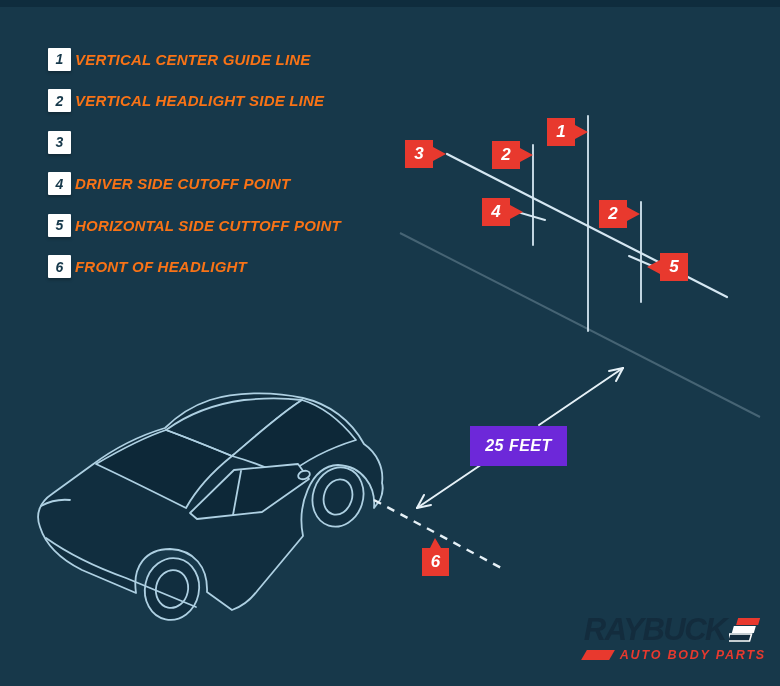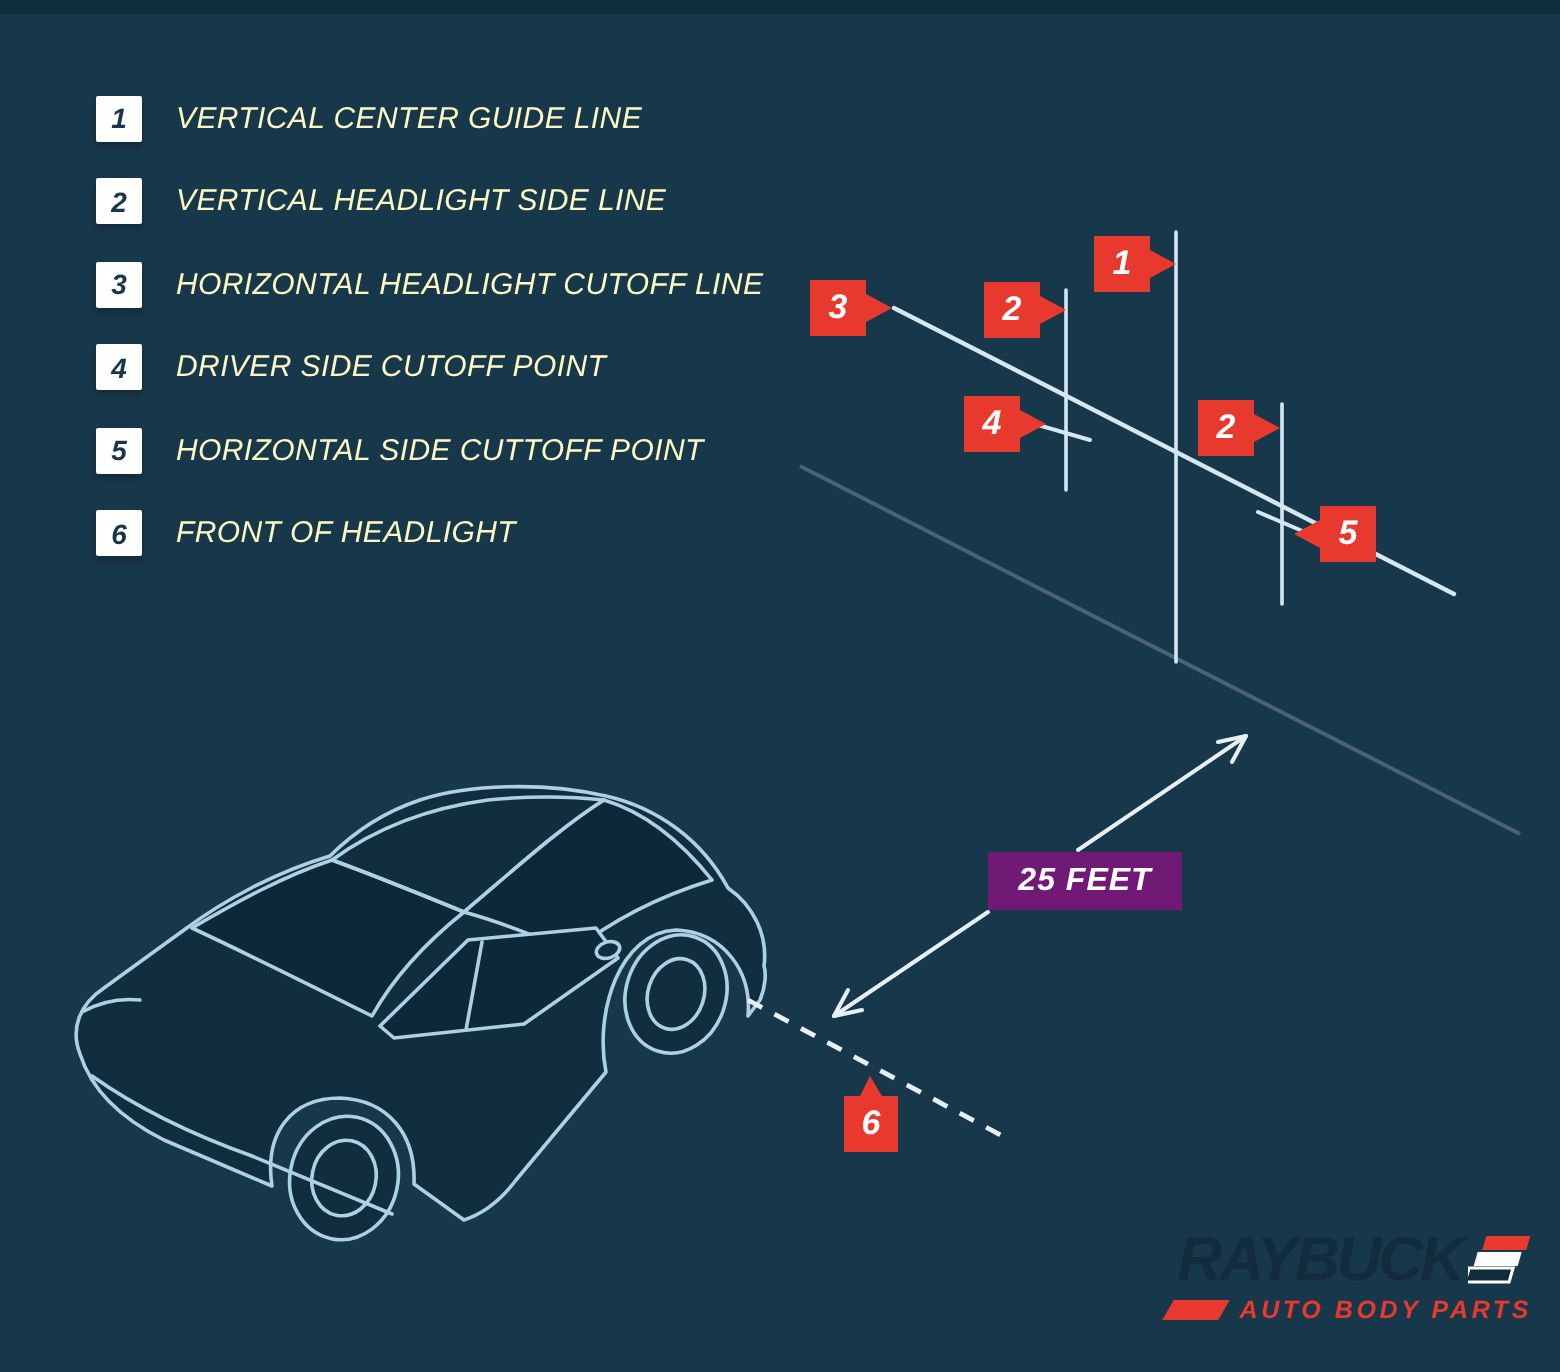--- a/index.html
+++ b/index.html
@@ -14,21 +14,21 @@
   .legend{position:absolute;left:48px;top:47px;display:flex;flex-direction:column;gap:17.5px;z-index:5;}
   .legend-row{display:flex;align-items:center;height:24px;}
   .legend-badge{
     width:23px;height:23px;background:#ffffff;border-radius:1px;
     display:flex;align-items:center;justify-content:center;
     font-style:italic;font-weight:bold;font-size:14px;color:#16384a;
     box-shadow:0 2px 3px rgba(0,0,0,0.25);
     flex:0 0 auto;
   }
   .legend-label{
-    margin-left:17px;color:#fef9c3;font-style:italic;font-weight:normal;
+    margin-left:4px;color:#f97316;font-style:italic;font-weight:bold;
     font-size:15px;letter-spacing:.2px;white-space:nowrap;
   }
 
   
   svg.diagram{position:absolute;left:0;top:0;z-index:1;}
 
   
   .flag{position:absolute;z-index:6;background:#e8392e;display:flex;color:#fff;
         font-style:italic;font-weight:bold;font-size:17px;}
   .flag .n{display:flex;align-items:center;justify-content:center;}
@@ -37,27 +37,27 @@
   .flag-right .n{width:28px;height:28px;}
   .flag-left{width:41px;height:28px;
     clip-path:polygon(13px 0,41px 0,41px 28px,13px 28px,13px 21px,0 14px,13px 7px);}
   .flag-left .n{margin-left:13px;width:28px;height:28px;}
   .flag-up{width:27px;height:38px;
     clip-path:polygon(0 10px,8px 10px,13px 0,19px 10px,27px 10px,27px 38px,0 38px);}
   .flag-up .n{margin-top:10px;width:27px;height:28px;}
 
   
   .distance-label{
-    position:absolute;left:470px;top:426px;width:97px;height:29px;z-index:4;
-    background:#701a75;display:flex;align-items:center;justify-content:center;
-    color:#ffffff;font-style:italic;font-weight:bold;font-size:16px;letter-spacing:.5px;margin-left:24px;
-  }
-
-  
-  .logo{position:absolute;right:14px;top:615px;z-index:5;display:flex;flex-direction:column;align-items:flex-end;}
+    position:absolute;left:470px;top:426px;width:97px;height:40px;z-index:4;
+    background:#6d28d9;display:flex;align-items:center;justify-content:center;
+    color:#ffffff;font-style:italic;font-weight:bold;font-size:16px;letter-spacing:.5px;
+  }
+
+  
+  .logo{position:absolute;right:14px;top:615px;z-index:5;display:flex;flex-direction:column;}
   .logo-top{display:flex;align-items:center;}
   .brand-name{
     color:#132c3d;font-style:italic;font-weight:bold;font-size:31px;
     letter-spacing:-1.5px;line-height:30px;
   }
   .logo-emblem{margin-left:3px;}
   .logo-bottom{display:flex;align-items:center;margin-top:3px;}
   .tagline-bar{width:28px;height:10px;background:#e8392e;transform:skewX(-30deg);margin-right:8px;}
   .brand-tagline{color:#e8392e;font-style:italic;font-weight:bold;font-size:12.5px;letter-spacing:1.8px;white-space:nowrap;}
 </style>
@@ -71,21 +71,20 @@
     <div class="legend-row">
       <div class="legend-badge">1</div>
       <div class="legend-label">VERTICAL CENTER GUIDE LINE</div>
     </div>
     <div class="legend-row">
       <div class="legend-badge">2</div>
       <div class="legend-label">VERTICAL HEADLIGHT SIDE LINE</div>
     </div>
     <div class="legend-row">
       <div class="legend-badge">3</div>
-      <div class="legend-label">HORIZONTAL HEADLIGHT CUTOFF LINE</div>
     </div>
     <div class="legend-row">
       <div class="legend-badge">4</div>
       <div class="legend-label">DRIVER SIDE CUTOFF POINT</div>
     </div>
     <div class="legend-row">
       <div class="legend-badge">5</div>
       <div class="legend-label">HORIZONTAL SIDE CUTTOFF POINT</div>
     </div>
     <div class="legend-row">

